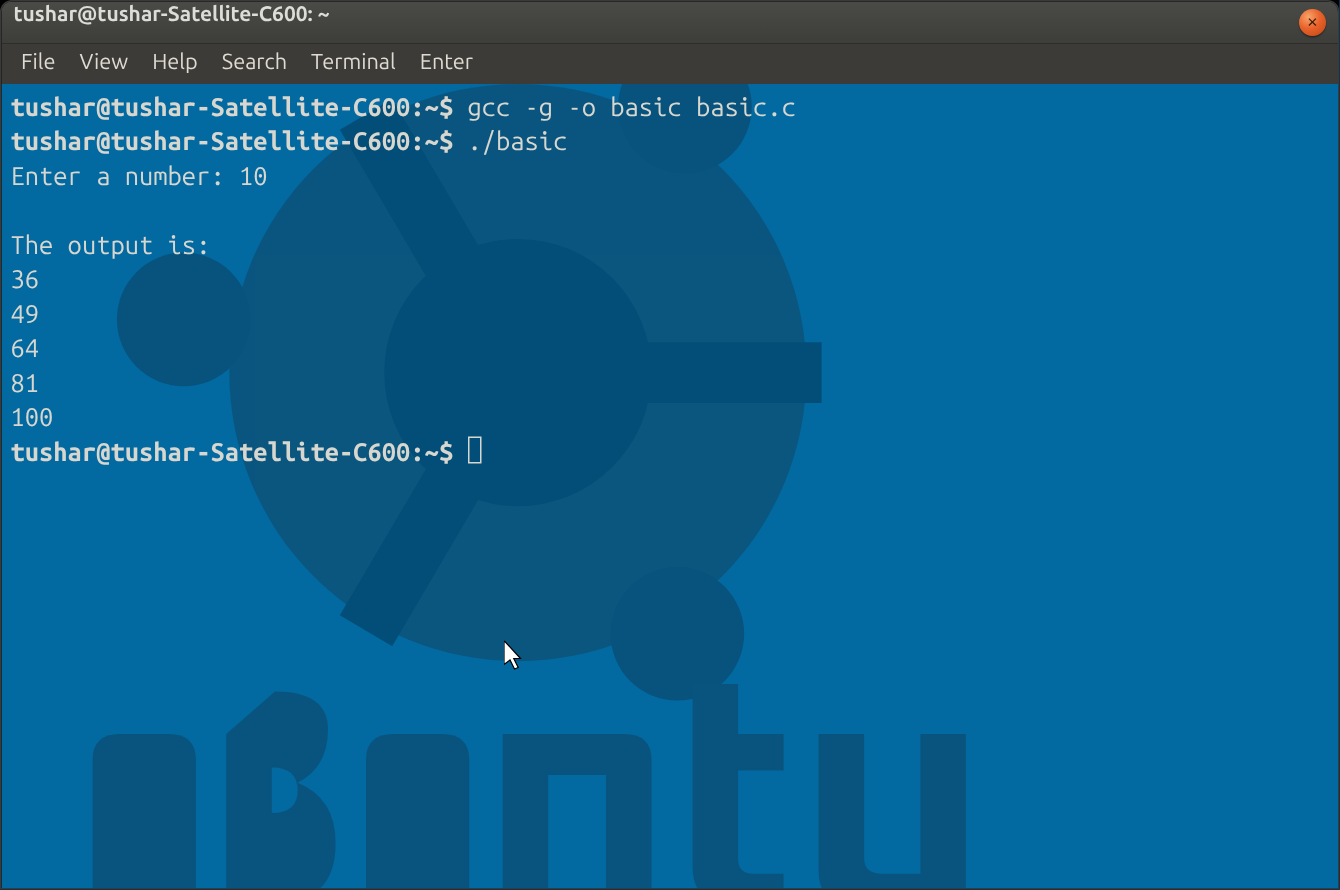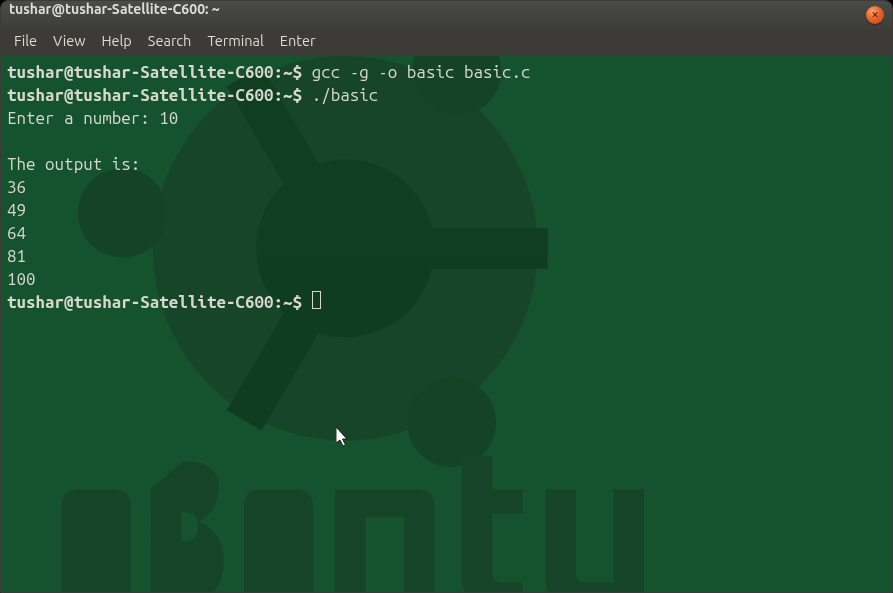--- a/index.html
+++ b/index.html
@@ -66,21 +66,21 @@
       gap: 2px;
     }
     .menu-item {
       color: #dfdbd2;
       font-size: 14.5px;
       padding: 3px 7px;
       cursor: pointer;
     }
     .terminal-area {
       flex: 1;
-      background: #14532d;
+      background: #0369a1;
       position: relative;
       padding: 4px 6px;
       overflow: hidden;
     }
     .bg-decoration {
       position: absolute;
       inset: 0;
       pointer-events: none;
       opacity: 0.25;
     }

